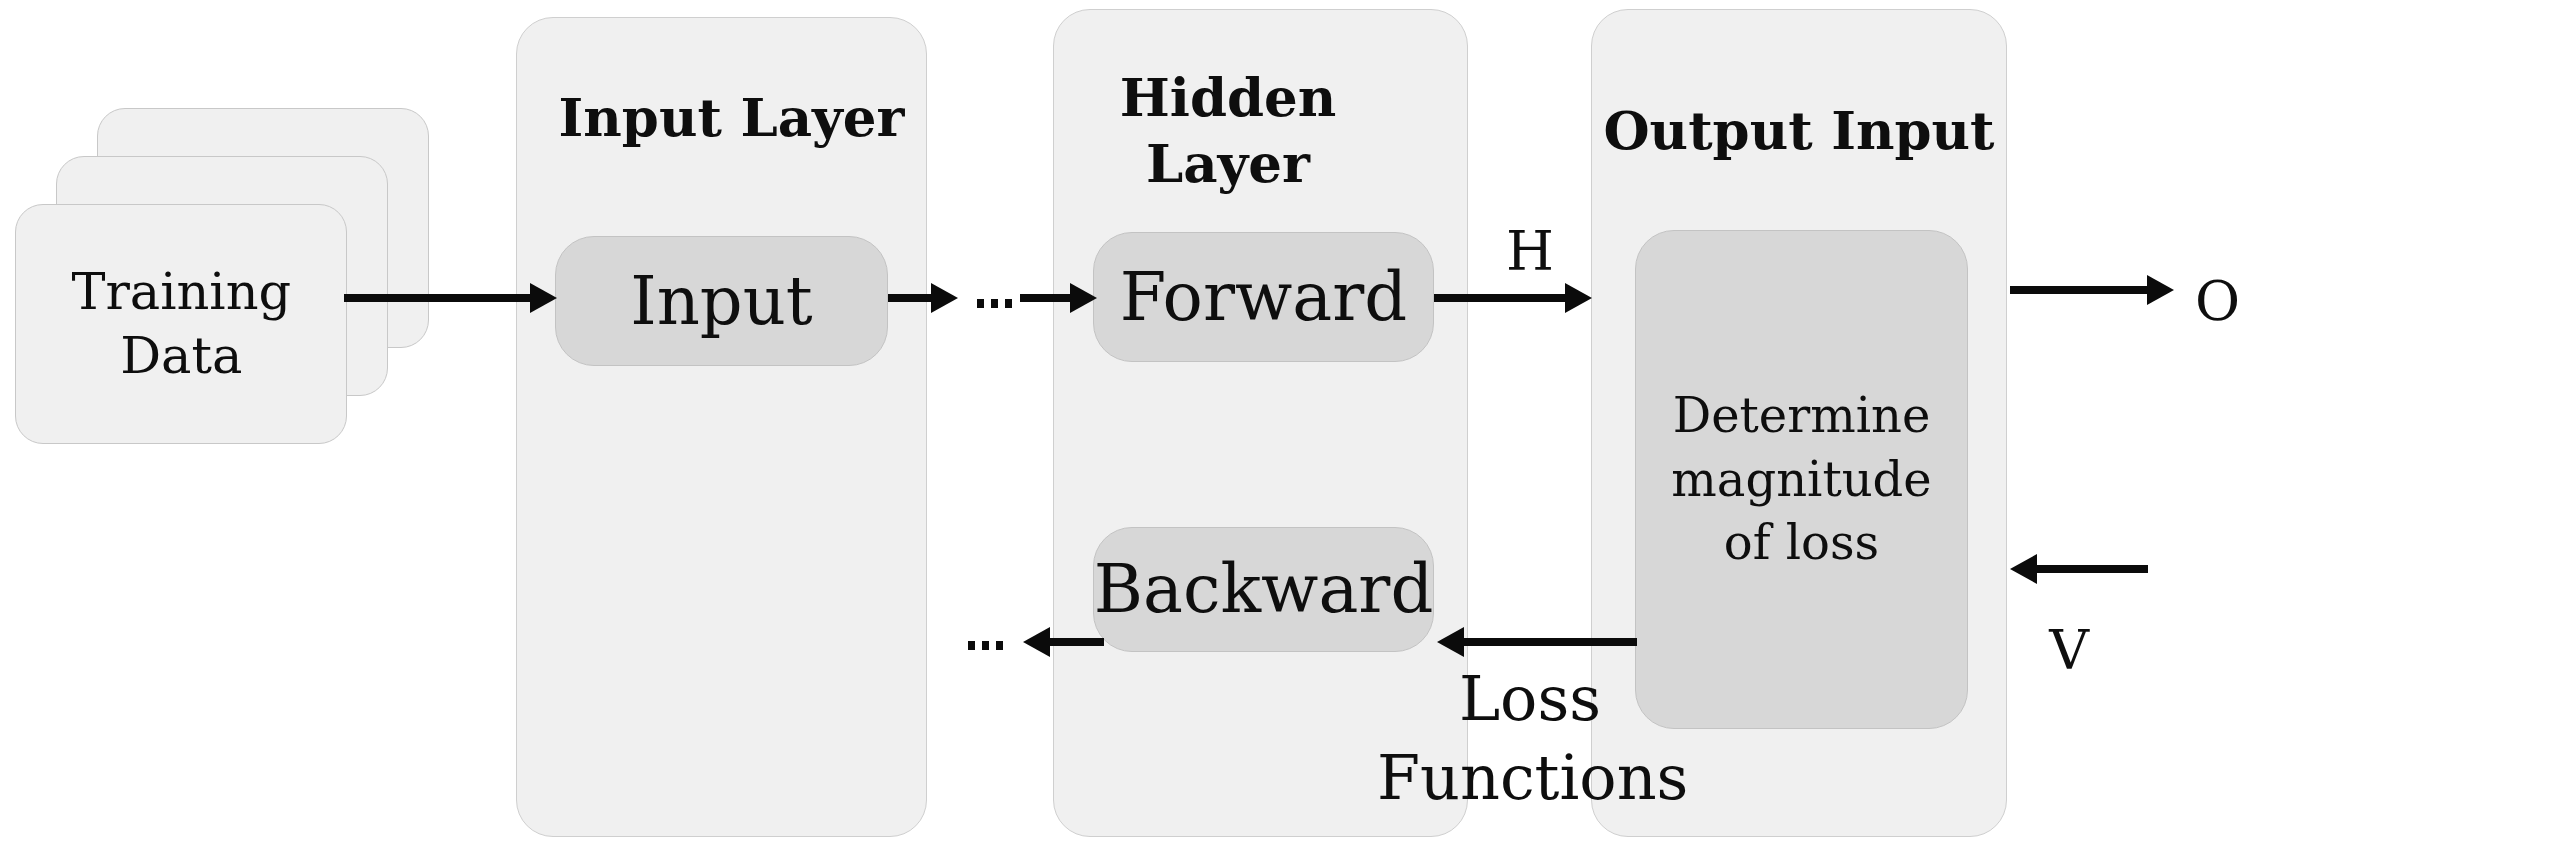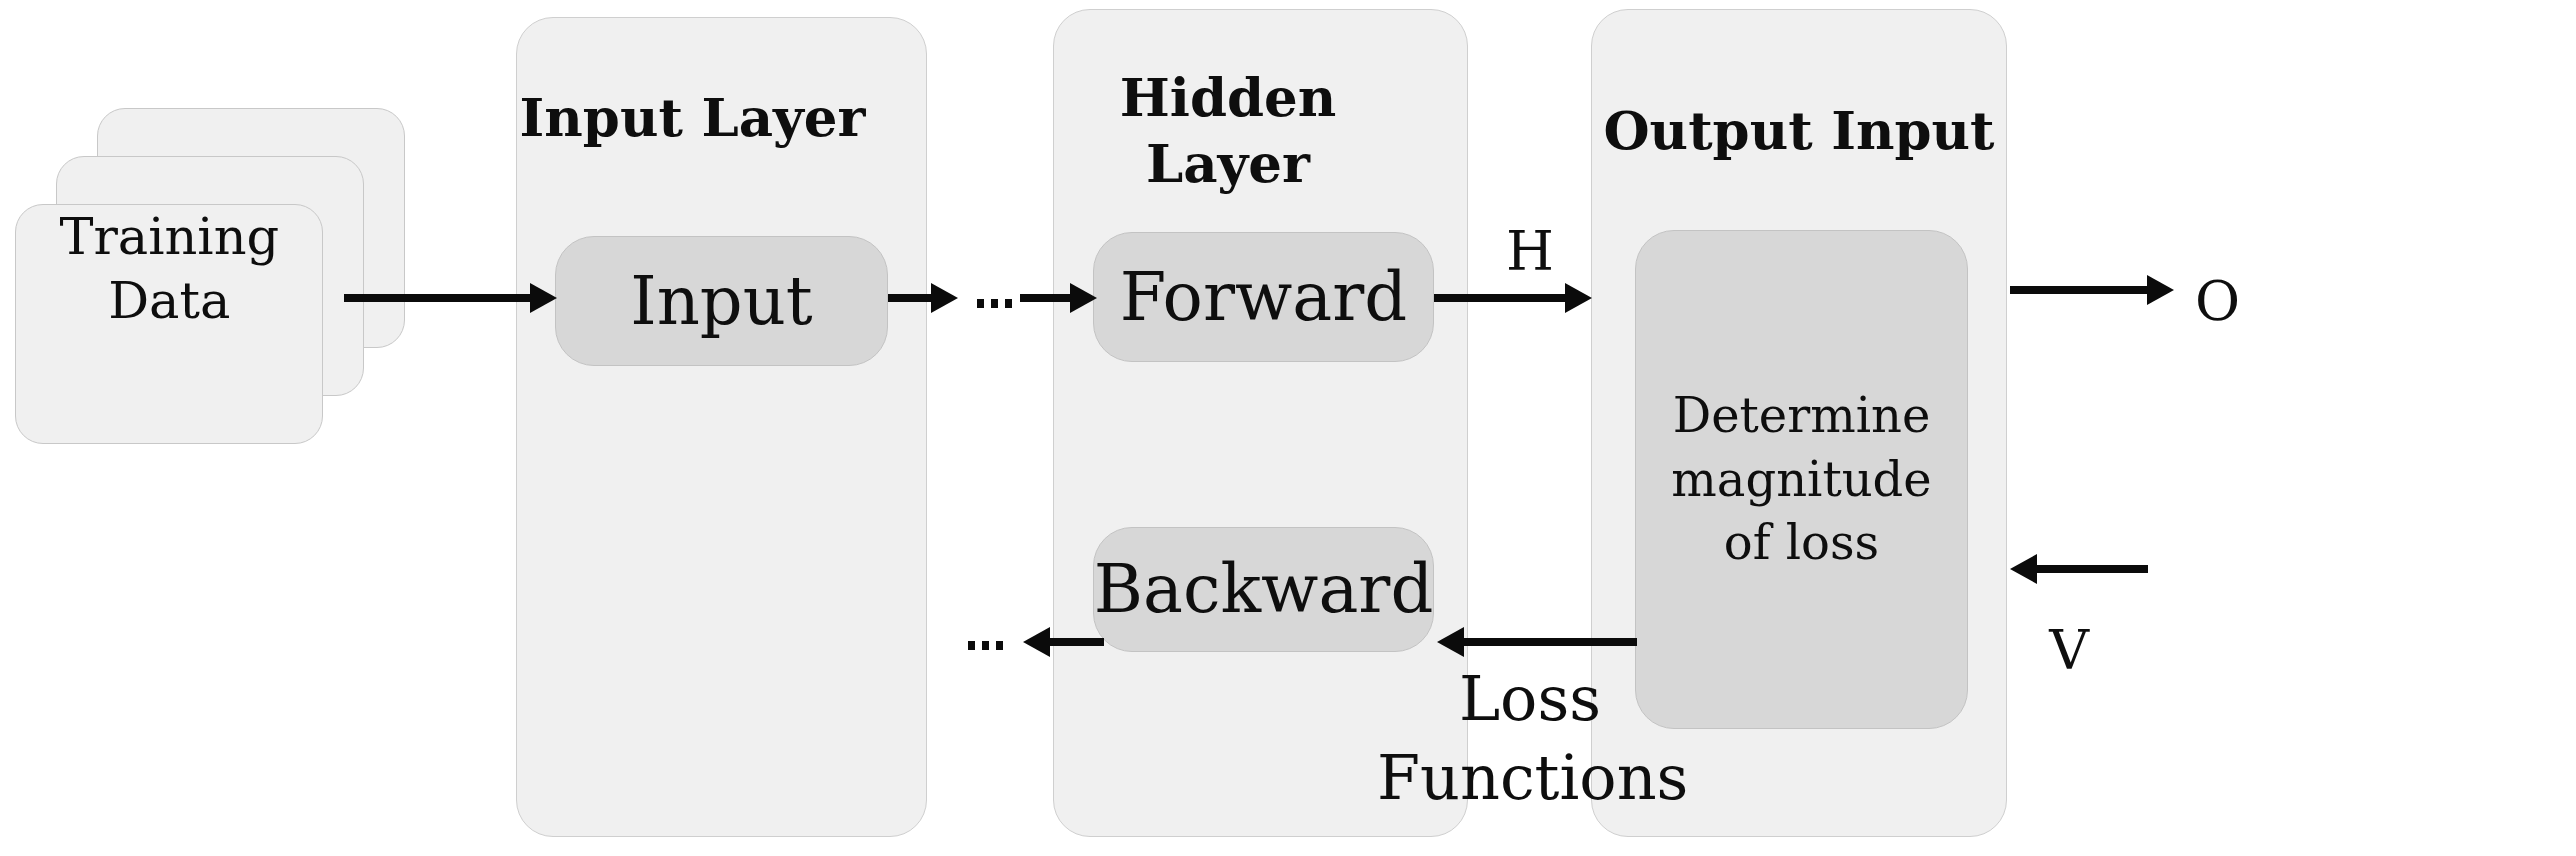--- a/index.html
+++ b/index.html
@@ -18,23 +18,23 @@
                letter-spacing:0px;}
   .panel-title .wrap{display:inline-block;max-width:286px;}
 
   .nbox{position:absolute;background:var(--box-fill);border:1.3px solid var(--box-border);
         border-radius:39px;box-sizing:border-box;display:flex;align-items:center;justify-content:center;
         text-align:center;}
   .nbox .lbl{font-size:67px;line-height:1.32;}
   .nbox .lbl.small{font-size:48px;max-width:313px;}
 
   .stack{position:absolute;}
-  .card{position:absolute;width:308px;height:240px;background:var(--card-fill);
+  .card{position:absolute;width:332px;height:240px;background:var(--card-fill);
         border:1.3px solid var(--card-border);border-radius:28px;box-sizing:border-box;
-        display:flex;align-items:flex-start;justify-content:center;text-align:center;}
+        display:flex;align-items:center;justify-content:center;text-align:center;}
   .card .lbl{font-size:51px;line-height:1.25;max-width:220px;}
 
   .aline{position:absolute;height:8px;background:var(--arrow-color);}
   .ahead-r{position:absolute;width:0;height:0;border-top:15.3px solid transparent;
            border-bottom:15.3px solid transparent;border-left:27px solid var(--arrow-color);}
   .ahead-l{position:absolute;width:0;height:0;border-top:15.3px solid transparent;
            border-bottom:15.3px solid transparent;border-right:27px solid var(--arrow-color);}
 
   .dots{position:absolute;display:flex;gap:6.7px;}
   .dots i{display:block;width:7.3px;height:8.6px;background:var(--arrow-color);}
@@ -54,21 +54,21 @@
     <div class="card" style="left:41px;top:48px;"></div>
     <div class="card" style="left:0;top:96px;">
       <span class="lbl">Training Data</span>
     </div>
   </div>
 
   <div class="panel" style="left:516px;top:16.6px;width:411px;height:820px;"></div>
   <div class="panel" style="left:1053px;top:9.3px;width:415px;height:828px;"></div>
   <div class="panel" style="left:1591px;top:9.3px;width:416px;height:828px;"></div>
 
-  <div class="panel-title" style="left:500px;top:84px;width:385px;">Input Layer</div>
+  <div class="panel-title" style="left:539px;top:84px;width:385px;">Input Layer</div>
   <div class="panel-title" style="left:1053px;top:64px;width:350px;">
     <span class="wrap">Hidden Layer</span>
   </div>
   <div class="panel-title" style="left:1591px;top:97px;width:416px;">Output Input</div>
 
   <div class="nbox" style="left:555px;top:236px;width:333px;height:130px;">
     <span class="lbl">Input</span>
   </div>
   <div class="nbox" style="left:1093px;top:232px;width:341px;height:130px;">
     <span class="lbl">Forward</span>

